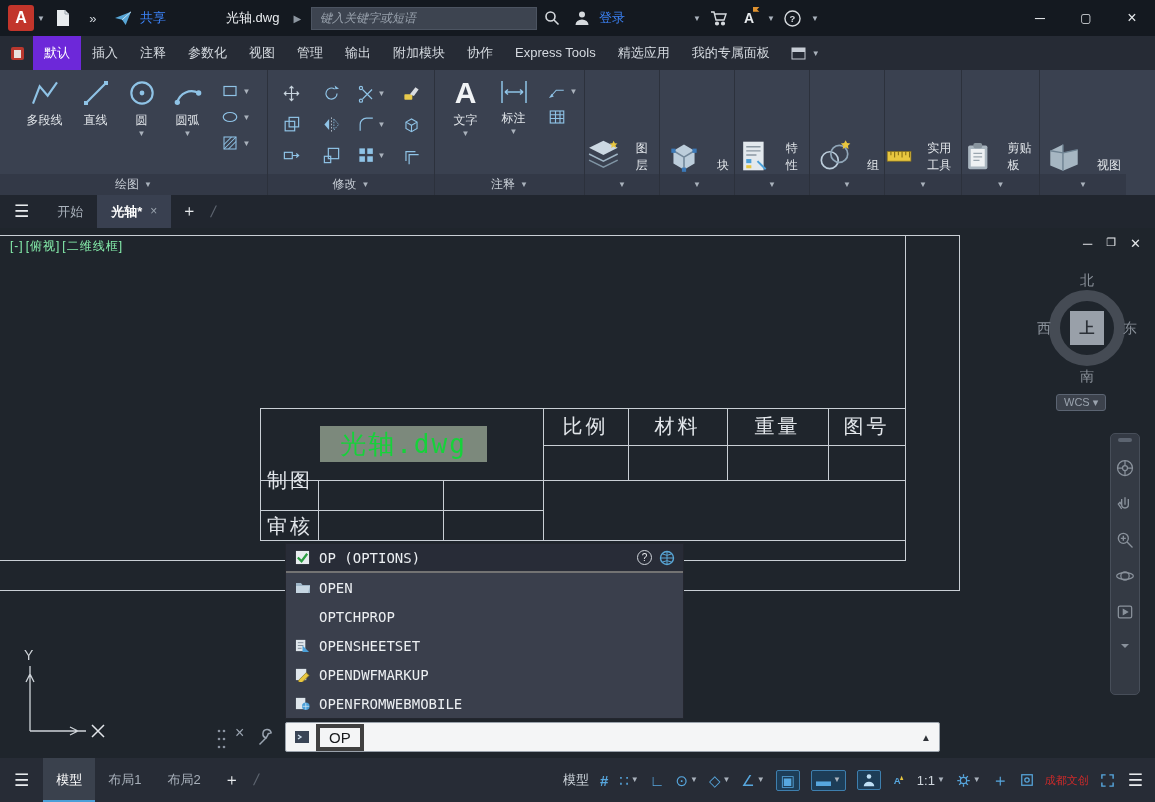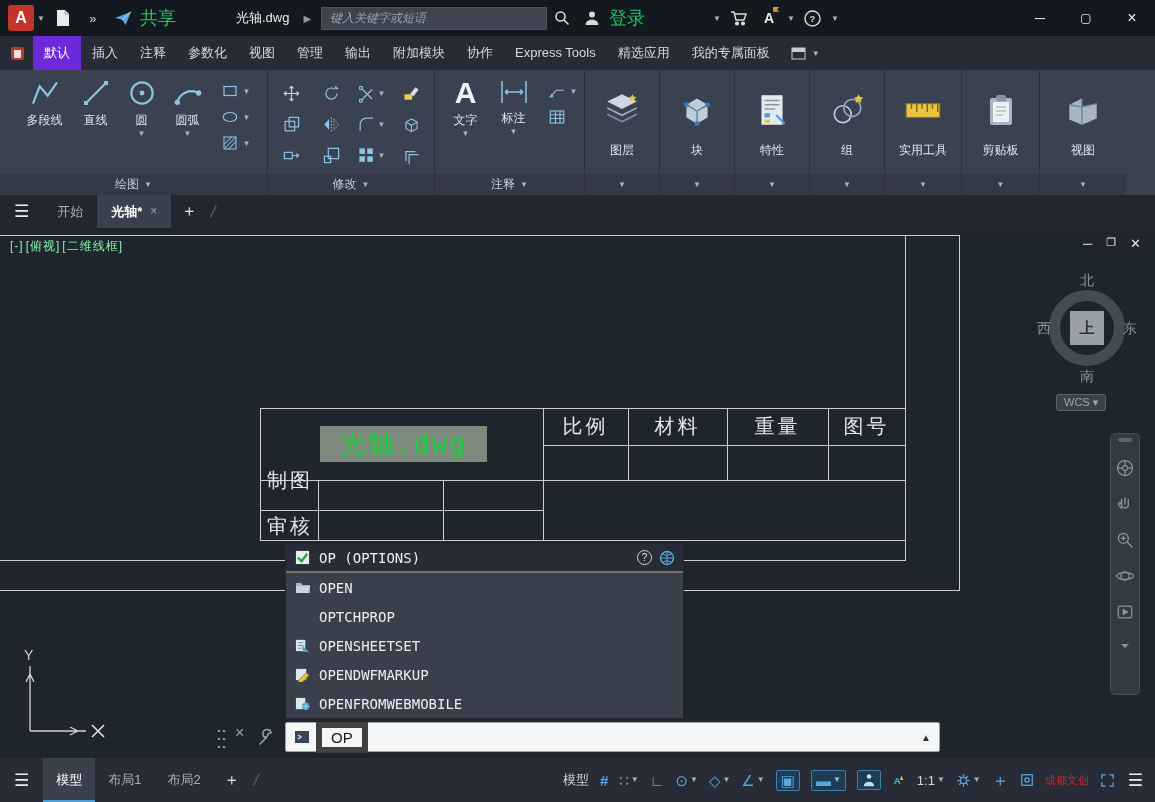--- a/index.html
+++ b/index.html
@@ -5,21 +5,21 @@
   *{margin:0;padding:0;box-sizing:border-box}
   html,body{width:1155px;height:802px;overflow:hidden}
   body{font-family:"Liberation Sans","DejaVu Sans",sans-serif;background:#20262e;color:#dfe3e8;font-size:13px}
   #root{position:relative;width:1155px;height:802px;overflow:hidden}
 
   
   .titlebar{height:36px;background:#141920;display:flex;align-items:center}
   .app-btn{width:26px;height:26px;margin-left:8px;background:#c2352b;border:none;border-radius:3px;color:#fff;font-weight:bold;font-size:16px;line-height:26px;text-align:center}
   .caret{font-size:8px;color:#aab2bc;margin:0 3px}
   .tb-ic{display:inline-flex;align-items:center;justify-content:center;width:24px;height:24px;margin:0 3px;color:#d5dae0}
-  .tb-text{color:#22c55e;font-size:18px;margin:0 2px}
+  .tb-text{color:#3b82f6;font-size:13px;margin:0 2px}
   .tb-file{color:#e8ebee;font-size:13px;margin-left:58px}
   .tb-arrow{color:#8d96a0;font-size:10px;margin:0 10px 0 14px}
   .searchbox{width:226px;height:23px;background:#3d4450;border:1px solid #4c5461;display:flex;align-items:center;padding:0 8px}
   .searchbox input{width:100%;background:transparent;border:none;outline:none;color:#cfd4da;font-style:italic;font-size:12px;font-family:inherit}
   .searchbox input::placeholder{color:#98a1ac}
   .win-controls{margin-left:auto;display:flex}
   .win-btn{width:46px;height:36px;display:flex;align-items:center;justify-content:center;color:#e6e9ec;font-size:14px}
 
   
   .tabrow{height:34px;background:#262b35;display:flex;align-items:stretch}
@@ -33,21 +33,21 @@
   .panel{border-right:1px solid #2c313c;display:flex;flex-direction:column}
   .panel-body{flex:1;display:flex;justify-content:center;padding-top:7px}
   .panel-strip{height:21px;background:#333947;display:flex;align-items:center;justify-content:center;gap:5px;font-size:12px;color:#c6ccd4}
   .scaret{font-size:8px;color:#aab2bc}
   .tool{display:flex;flex-direction:column;align-items:center}
   .tool .lbl{font-size:12px;color:#e2e6ea;margin-top:3px;white-space:nowrap}
   .mini-col{display:flex;flex-direction:column;gap:8px;margin-left:10px;padding-top:5px}
   .mini{display:flex;align-items:center;gap:4px}
   .mod-grid{display:grid;grid-template-columns:repeat(4,40px);grid-auto-rows:31px;align-items:center;justify-items:center;padding-top:1px}
   .cell{display:flex;align-items:center;gap:2px}
-  .bigbody{flex-direction:column;align-items:center;gap:14px}
+  .bigbody{flex-direction:row;align-items:flex-end;gap:14px}
   .big-lbl{font-size:12px;color:#e2e6ea}
   .bigA{font-size:30px;font-weight:bold;color:#f0f3f5;line-height:32px}
 
   
   .filebar{height:33px;background:#21262f;display:flex;align-items:center}
   .hamb{color:#e8ebee;font-size:17px;margin:0 14px}
   .ftab{padding:0 14px;height:33px;line-height:33px;color:#aab2bc;font-size:13px}
   .ftab.active{background:#394050;color:#fff;font-weight:bold;display:flex;align-items:center;gap:8px}
   .ftab .x{color:#9aa3ae;font-weight:normal;font-size:12px}
   .plus{color:#e8ebee;font-size:16px;margin:0 10px}
@@ -85,21 +85,21 @@
   .cmd-row.sel{background:#282c37;border-bottom:2px solid #737373}
   .cmd-ic{width:17px;height:17px;flex:0 0 17px;display:flex;align-items:center;justify-content:center}
   .row-right{margin-left:auto;display:flex;align-items:center;gap:7px}
   .help-circ{width:15px;height:15px;border-radius:50%;border:1.5px solid #cfd4da;color:#e8ebee;font-size:10px;display:flex;align-items:center;justify-content:center;font-family:"Liberation Sans",sans-serif}
 
   
   .cmd-grips{position:absolute;left:216px;top:499px;z-index:31}
   .cmd-x{position:absolute;left:235px;top:496px;color:#9aa4b0;font-size:16px;z-index:31}
   .cmd-wrench{position:absolute;left:257px;top:499px;z-index:31}
   .cmd-input{position:absolute;left:285px;top:494px;width:655px;height:30px;background:#f4f5f6;border:1px solid #9aa2ab;border-radius:2px;display:flex;align-items:center;padding:0 8px;gap:6px;z-index:31}
-  .cmd-redbox{border:6px solid #404040;padding:1px 9px;color:#17191c;font-size:15px;font-family:"Liberation Sans",sans-serif}
+  .cmd-redbox{border:4px solid #404040;padding:1px 9px;color:#17191c;font-size:15px;font-family:"Liberation Sans",sans-serif}
   .cmd-up{margin-left:auto;color:#2e3238;font-size:10px}
   .ucs{position:absolute;left:8px;top:418px}
 
   
   .statusbar{position:absolute;left:0;top:758px;width:1155px;height:44px;background:#272c36;display:flex;align-items:center}
   .ltab{padding:0 13px;height:44px;line-height:44px;color:#a7afb9;font-size:13px}
   .ltab.active{background:#3a414d;color:#fff;border-bottom:2px solid #4a9fd8}
   .st-right{margin-left:auto;display:flex;align-items:center;gap:11px;margin-right:10px}
   .st-ic{color:#57a7de;font-size:15px;display:inline-flex;align-items:center;gap:2px;line-height:1}
   .st-ic .caret{margin:0}

